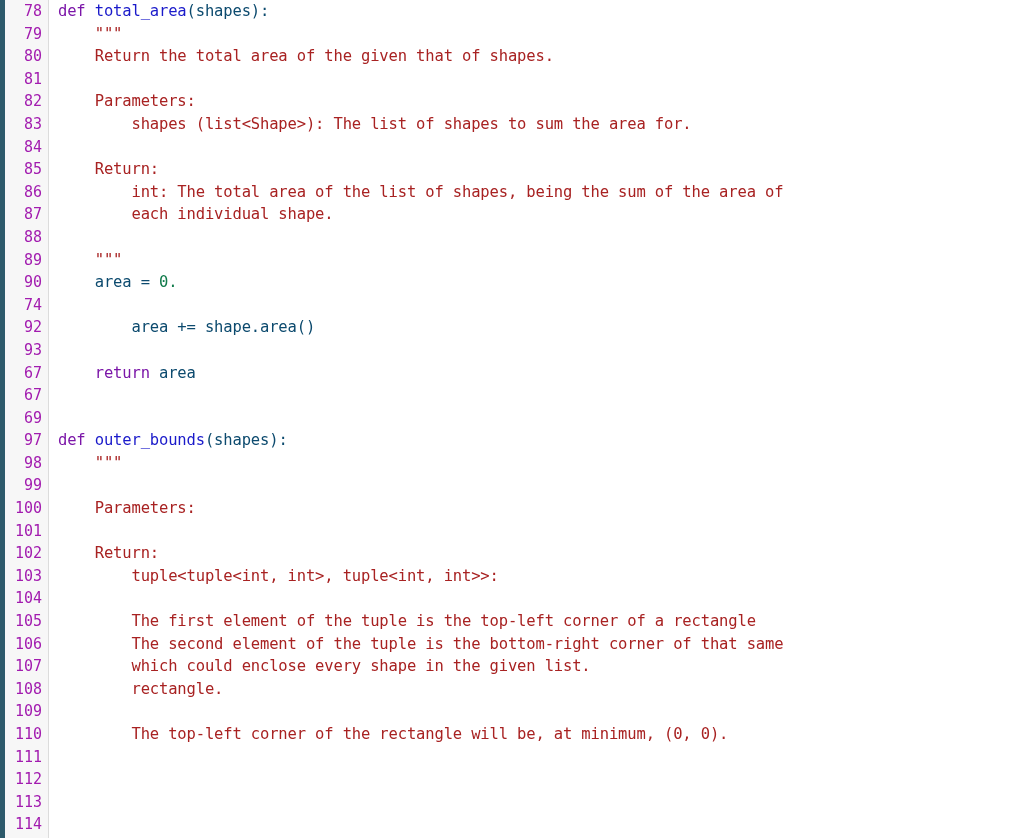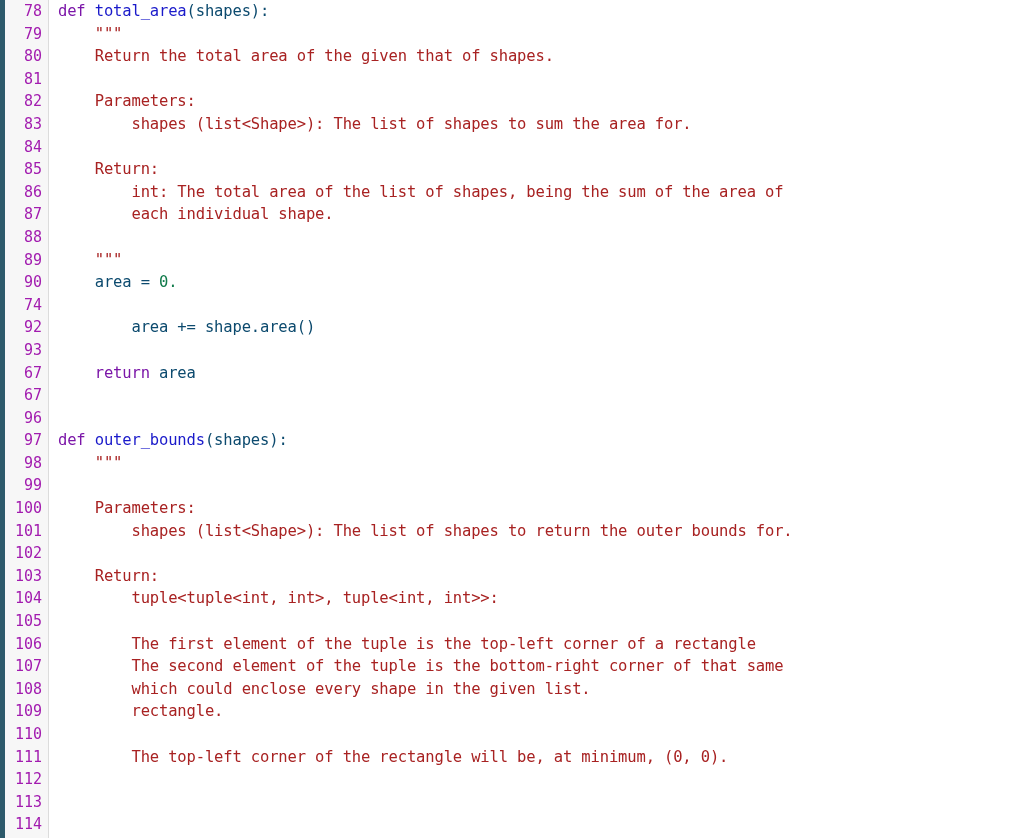--- a/index.html
+++ b/index.html
@@ -90,21 +90,21 @@
       <div class="ln">86</div>
       <div class="ln">87</div>
       <div class="ln">88</div>
       <div class="ln">89</div>
       <div class="ln">90</div>
       <div class="ln">74</div>
       <div class="ln">92</div>
       <div class="ln">93</div>
       <div class="ln">67</div>
       <div class="ln">67</div>
-      <div class="ln">96</div>
+      <div class="ln">69</div>
       <div class="ln">97</div>
       <div class="ln">98</div>
       <div class="ln">99</div>
       <div class="ln">100</div>
       <div class="ln">101</div>
       <div class="ln">102</div>
       <div class="ln">103</div>
       <div class="ln">104</div>
       <div class="ln">105</div>
       <div class="ln">106</div>
@@ -134,21 +134,20 @@
       <div class="cl"><span class="pl"></span></div>
       <div class="cl"><span class="pl">        area += shape.area()</span></div>
       <div class="cl"><span class="pl"></span></div>
       <div class="cl"><span class="pl">    </span><span class="kw">return</span><span class="pl"> area</span></div>
       <div class="cl"><span class="pl"></span></div>
       <div class="cl"><span class="pl"></span></div>
       <div class="cl"><span class="kw">def </span><span class="fn">outer_bounds</span><span class="pl">(shapes):</span></div>
       <div class="cl"><span class="doc">    """</span></div>
       <div class="cl"><span class="pl"></span></div>
       <div class="cl"><span class="doc">    Parameters:</span></div>
-      <div class="cl"><span class="doc">        shapes (list&lt;Shape&gt;): The list of shapes to return the outer bounds for.</span></div>
       <div class="cl"><span class="pl"></span></div>
       <div class="cl"><span class="doc">    Return:</span></div>
       <div class="cl"><span class="doc">        tuple&lt;tuple&lt;int, int&gt;, tuple&lt;int, int&gt;&gt;:</span></div>
       <div class="cl"><span class="pl"></span></div>
       <div class="cl"><span class="doc">        The first element of the tuple is the top-left corner of a rectangle</span></div>
       <div class="cl"><span class="doc">        The second element of the tuple is the bottom-right corner of that same</span></div>
       <div class="cl"><span class="doc">        which could enclose every shape in the given list.</span></div>
       <div class="cl"><span class="doc">        rectangle.</span></div>
       <div class="cl"><span class="pl"></span></div>
       <div class="cl"><span class="doc">        The top-left corner of the rectangle will be, at minimum, (0, 0).</span></div>

